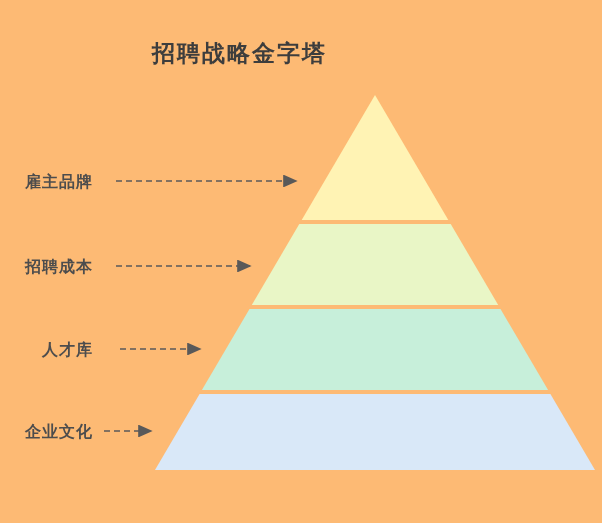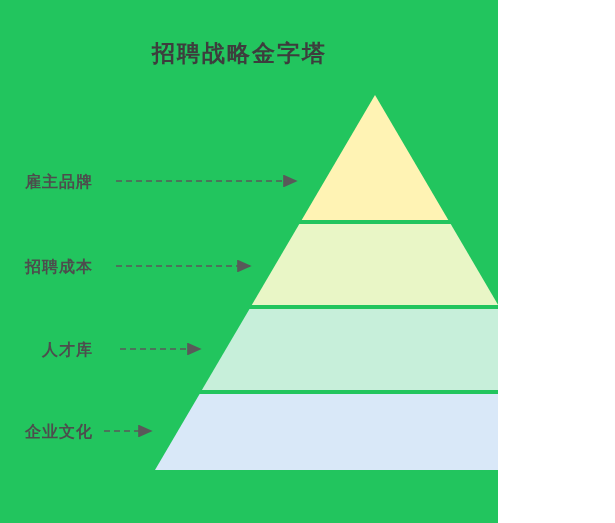--- a/index.html
+++ b/index.html
@@ -2,23 +2,23 @@
 <html><head>
   <meta charset="utf-8">
   <style>
     html, body {
       margin: 0;
       padding: 0;
       background: #ffffff;
     }
     .canvas {
       position: relative;
-      width: 498px;
+      width: 602px;
       height: 523px;
-      background: #22c55e;
+      background: #fdba74;
       overflow: hidden;
       font-family: "Liberation Serif", "DejaVu Serif", serif;
     }
     .title {
       position: absolute;
       left: 152px;
       top: 38px;
       font-size: 23px;
       font-weight: bold;
       letter-spacing: 2px;

